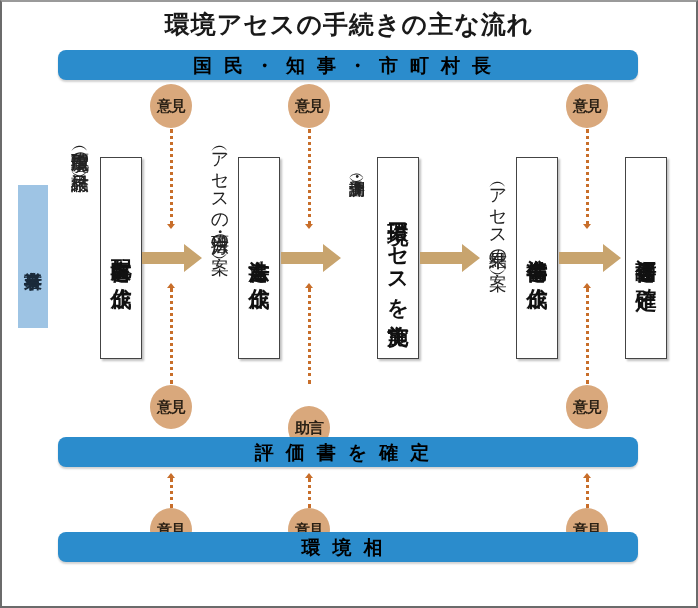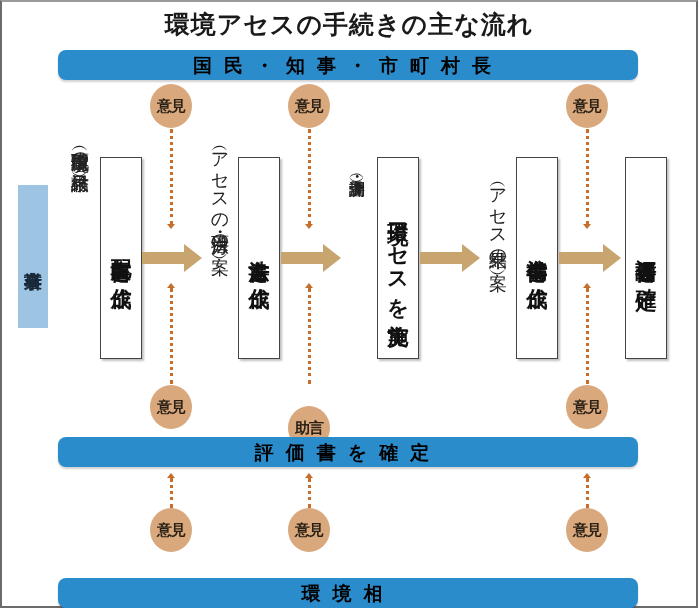--- a/index.html
+++ b/index.html
@@ -8,21 +8,21 @@
   .frame { position: absolute; left: 0; top: 0; width: 694px; height: 604px;
            border: 2px solid #6b6b6b; border-top-color: #9a9a9a; background: #fff; }
   .title { position: absolute; left: 0; width: 698px; top: 8px; text-align: center;
            font-size: 25px; font-weight: bold; color: #1a1a1a; letter-spacing: 1px; }
   .bar { position: absolute; left: 58px; width: 580px; height: 30px; background: #2b8ccc;
          border-radius: 8px; box-shadow: 0 2px 2px rgba(0,0,0,0.18);
          color: #000000; font-weight: bold; font-size: 19px; text-align: center; line-height: 30px;
          letter-spacing: 12px; }
   .bar-top { top: 50px; }
   .bar-mid { top: 437px; }
-  .bar-bot { top: 532px; margin-top: 46px; }
+  .bar-bot { top: 532px; }
   .bubble { position: absolute; width: 42px; height: 44px; border-radius: 50%;
             background: #d9a87c; color: #2a2015; font-size: 15px; font-weight: bold;
             text-align: center; line-height: 44px; letter-spacing: -1px; }
   .dots { position: absolute; width: 0; border-left: 3px dotted #c86e2a; }
   .arrow-head-down, .arrow-head-up { position: absolute; width: 0; height: 0;
             border-left: 4px solid transparent; border-right: 4px solid transparent; }
   .arrow-head-down { border-top: 5px solid #c86e2a; }
   .arrow-head-up { border-bottom: 5px solid #c86e2a; }
   .step { position: absolute; top: 157px; width: 40px; height: 200px; background: #fff;
           border: 1.5px solid #444; box-shadow: 2px 2px 2px rgba(0,0,0,0.25);

